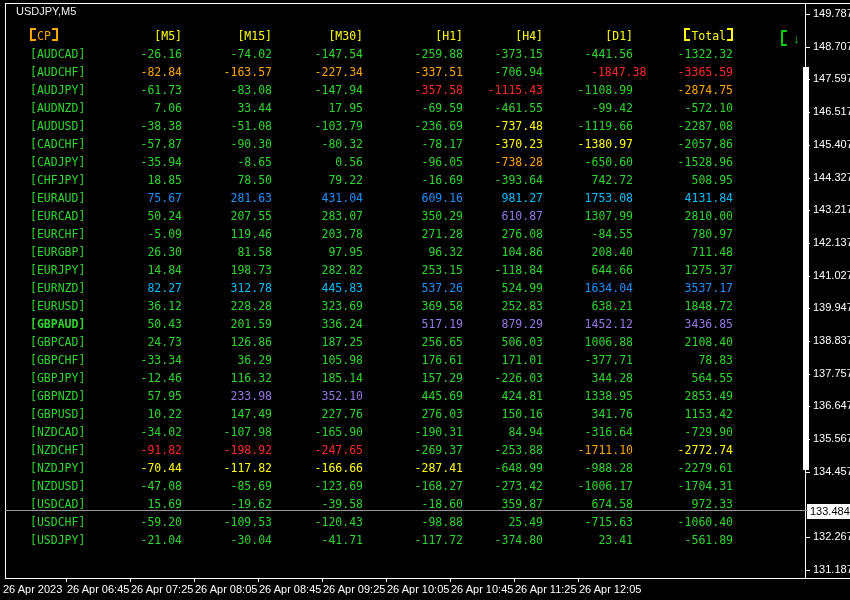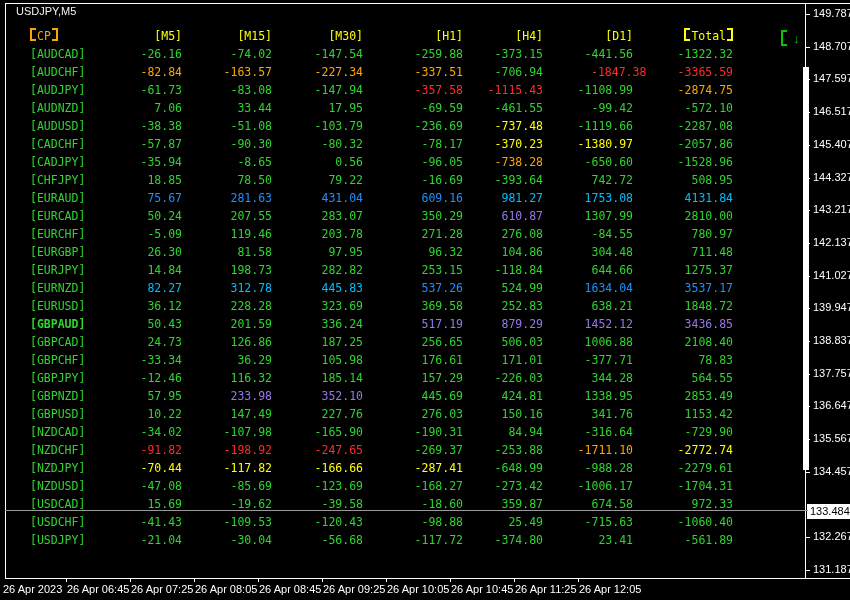--- a/index.html
+++ b/index.html
@@ -172,21 +172,21 @@
         <span class="cell" style="color: rgb(48, 213, 48);">-84.55</span>
         <span class="cell" style="color: rgb(48, 213, 48);">780.97</span>
       </div>
       <div class="trow">
         <span class="cell pair" style="color: rgb(48, 213, 48);">[EURGBP]</span>
         <span class="cell" style="color: rgb(48, 213, 48);">26.30</span>
         <span class="cell" style="color: rgb(48, 213, 48);">81.58</span>
         <span class="cell" style="color: rgb(48, 213, 48);">97.95</span>
         <span class="cell" style="color: rgb(48, 213, 48);">96.32</span>
         <span class="cell" style="color: rgb(48, 213, 48);">104.86</span>
-        <span class="cell" style="color: rgb(48, 213, 48);">304.48</span>
+        <span class="cell" style="color: rgb(48, 213, 48);">208.40</span>
         <span class="cell" style="color: rgb(48, 213, 48);">711.48</span>
       </div>
       <div class="trow">
         <span class="cell pair" style="color: rgb(48, 213, 48);">[EURJPY]</span>
         <span class="cell" style="color: rgb(48, 213, 48);">14.84</span>
         <span class="cell" style="color: rgb(48, 213, 48);">198.73</span>
         <span class="cell" style="color: rgb(48, 213, 48);">282.82</span>
         <span class="cell" style="color: rgb(48, 213, 48);">253.15</span>
         <span class="cell" style="color: rgb(48, 213, 48);">-118.84</span>
         <span class="cell" style="color: rgb(48, 213, 48);">644.66</span>
@@ -317,33 +317,33 @@
         <span class="cell" style="color: rgb(48, 213, 48);">15.69</span>
         <span class="cell" style="color: rgb(48, 213, 48);">-19.62</span>
         <span class="cell" style="color: rgb(48, 213, 48);">-39.58</span>
         <span class="cell" style="color: rgb(48, 213, 48);">-18.60</span>
         <span class="cell" style="color: rgb(48, 213, 48);">359.87</span>
         <span class="cell" style="color: rgb(48, 213, 48);">674.58</span>
         <span class="cell" style="color: rgb(48, 213, 48);">972.33</span>
       </div>
       <div class="trow">
         <span class="cell pair" style="color: rgb(48, 213, 48);">[USDCHF]</span>
-        <span class="cell" style="color: rgb(48, 213, 48);">-41.43</span>
+        <span class="cell" style="color: rgb(48, 213, 48);">-59.20</span>
         <span class="cell" style="color: rgb(48, 213, 48);">-109.53</span>
         <span class="cell" style="color: rgb(48, 213, 48);">-120.43</span>
         <span class="cell" style="color: rgb(48, 213, 48);">-98.88</span>
         <span class="cell" style="color: rgb(48, 213, 48);">25.49</span>
         <span class="cell" style="color: rgb(48, 213, 48);">-715.63</span>
         <span class="cell" style="color: rgb(48, 213, 48);">-1060.40</span>
       </div>
       <div class="trow">
         <span class="cell pair" style="color: rgb(48, 213, 48);">[USDJPY]</span>
         <span class="cell" style="color: rgb(48, 213, 48);">-21.04</span>
         <span class="cell" style="color: rgb(48, 213, 48);">-30.04</span>
-        <span class="cell" style="color: rgb(48, 213, 48);">-56.68</span>
+        <span class="cell" style="color: rgb(48, 213, 48);">-41.71</span>
         <span class="cell" style="color: rgb(48, 213, 48);">-117.72</span>
         <span class="cell" style="color: rgb(48, 213, 48);">-374.80</span>
         <span class="cell" style="color: rgb(48, 213, 48);">23.41</span>
         <span class="cell" style="color: rgb(48, 213, 48);">-561.89</span>
       </div>
     </div>
 
   <div id="collapse-btn" style="color: rgb(0, 204, 0);">
     <i class="fb fb-l" style="height:12px"></i>
     <span>↓</span>

